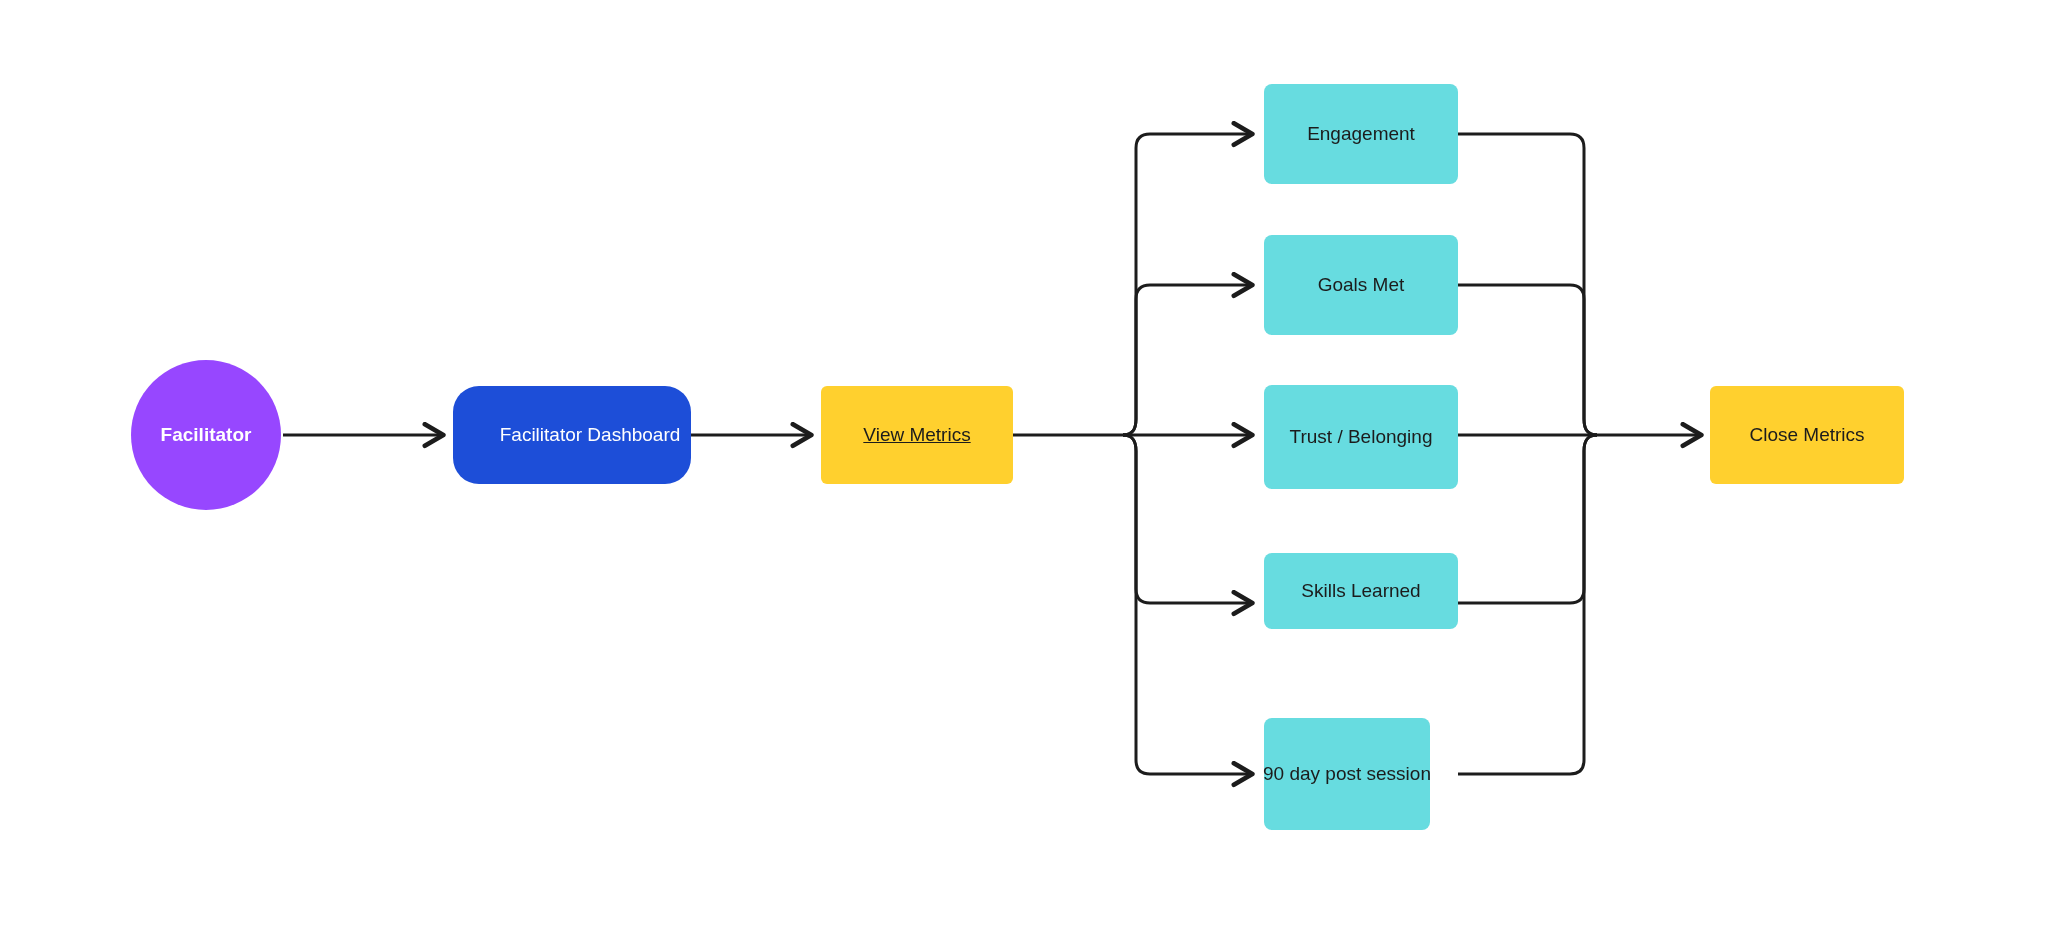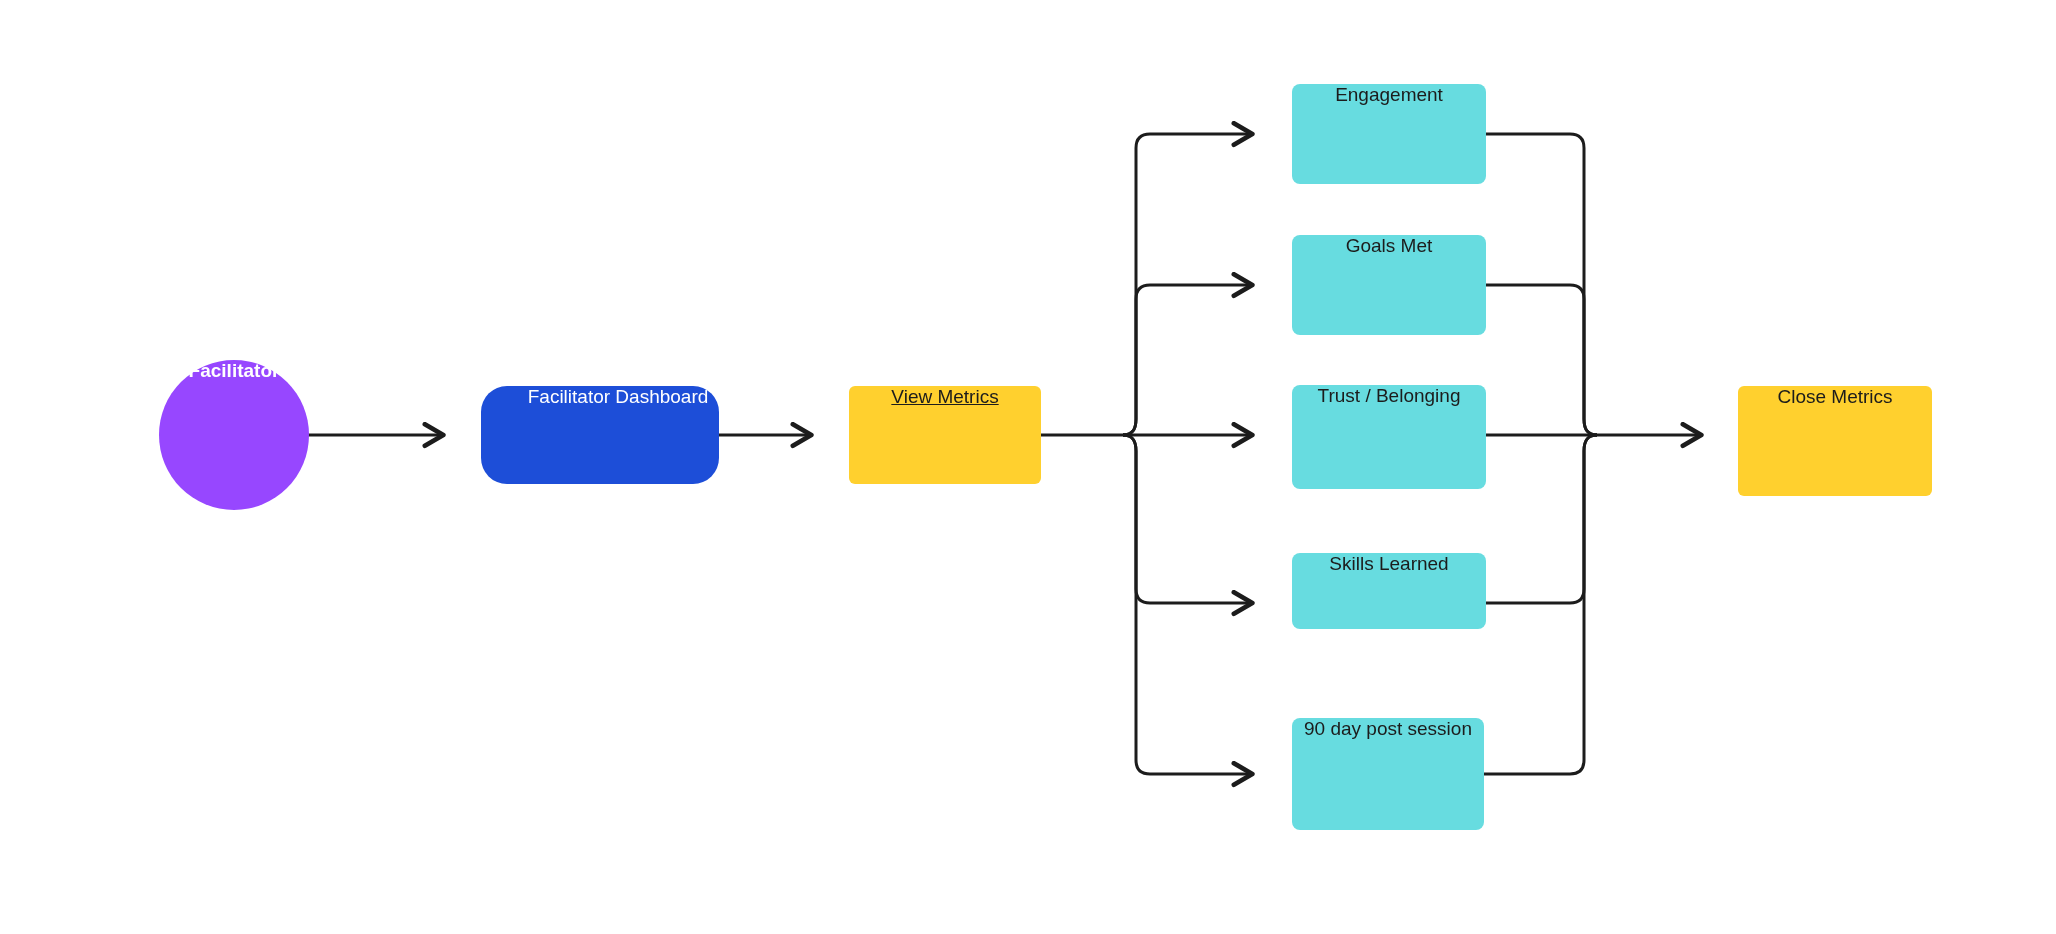--- a/index.html
+++ b/index.html
@@ -21,26 +21,25 @@
     position: absolute;
     left: 0;
     top: 0;
     width: 2056px;
     height: 934px;
     pointer-events: none;
   }
   .node {
     position: absolute;
     display: flex;
-    align-items: flex-start;
+    align-items: center;
     justify-content: center;
     box-sizing: border-box;
     text-align: center;
     line-height: 1.2;
-    margin-left: 28px;
   }
   .node-label {
     display: block;
     padding: 0 10px;
     white-space: nowrap;
   }
 
   
   .node-actor {
     border-radius: 50%;
@@ -143,21 +142,21 @@
   </div>
 
   <div class="node node-metric" style="left:1264px; top:385px; width:194px; height:104px; background:#67DCE0;">
     <span class="node-label">Trust / Belonging</span>
   </div>
 
   <div class="node node-metric" style="left:1264px; top:553px; width:194px; height:76px; background:#67DCE0;">
     <span class="node-label">Skills Learned</span>
   </div>
 
-  <div class="node node-metric" style="left:1264px; top:718px; width:192px; height:112px; background:#67DCE0;">
+  <div class="node node-metric" style="left:1264px; top:718px; width:166px; height:112px; background:#67DCE0;">
     <span class="node-label">90 day post session</span>
   </div>
 
-  <div class="node node-process" style="left:1710px; top:386px; width:194px; height:110px; background:#FFD02E;">
+  <div class="node node-process" style="left:1710px; top:386px; width:194px; height:98px; background:#FFD02E;">
     <span class="node-label">Close Metrics</span>
   </div>
 
 </div>
 
 </body></html>

